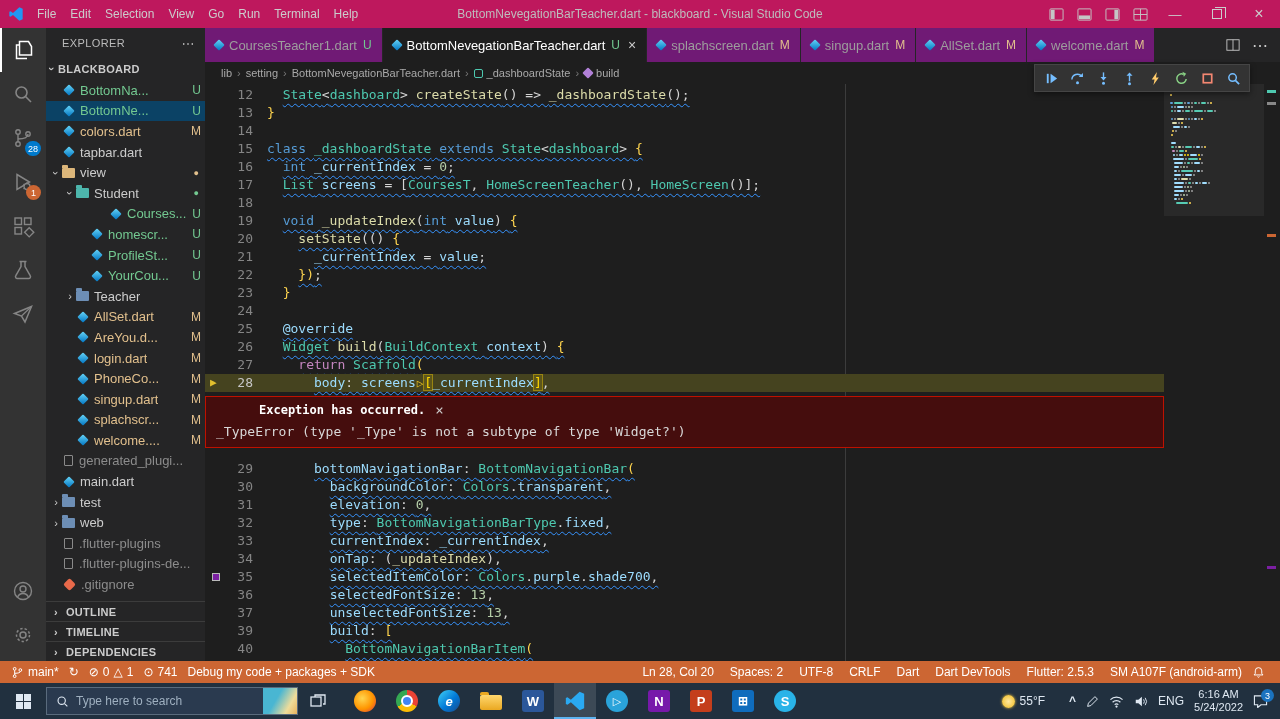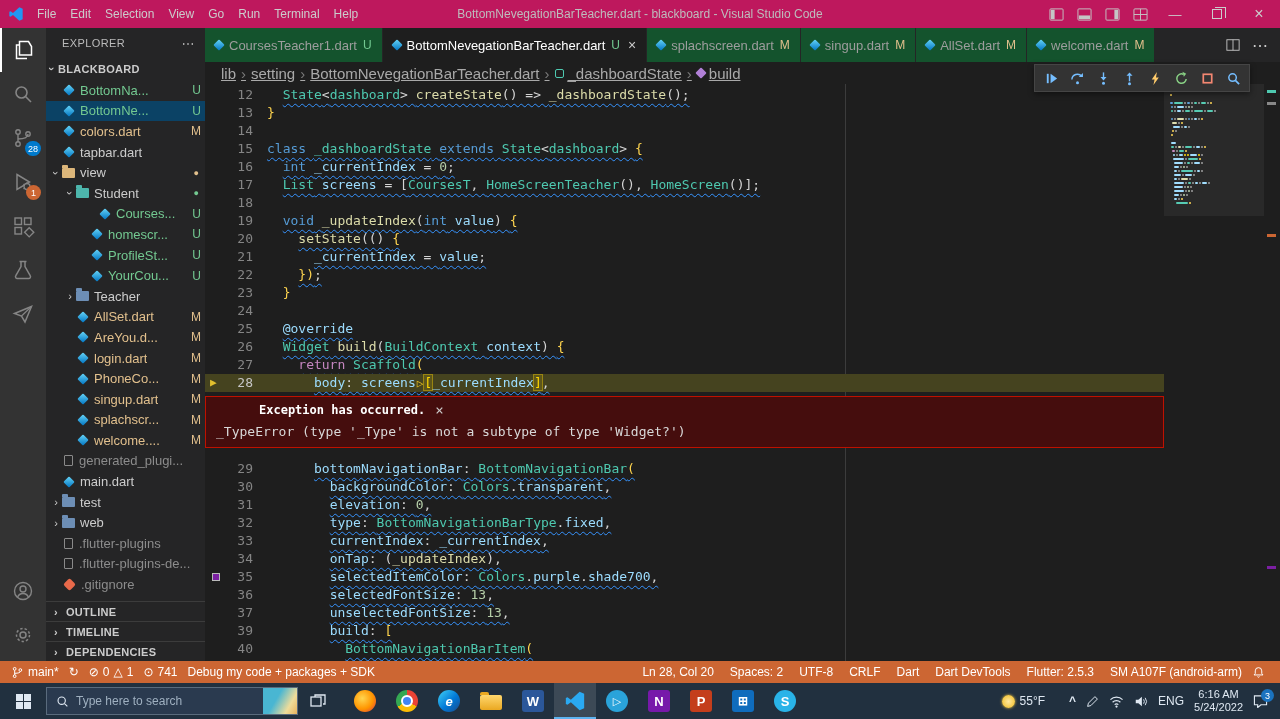--- a/index.html
+++ b/index.html
@@ -55,30 +55,30 @@
   .st-u { color:#73C991; } .st-m { color:#E2C08D; } .st-i { color:#8c8c8c; }
   .tbadge { margin-left:auto; padding-left:4px; font-size:12px; }
   .tdot { margin-left:auto; font-size:9px; padding-right:2px; }
   .sb-sections { flex:none; }
   .sec { height:20px; border-top:1px solid #3c3c3c; display:flex; align-items:center; font-size:11px; font-weight:bold;
     letter-spacing:0.3px; padding-left:4px; gap:4px; cursor:pointer; }
 
   
   .editor-col { flex:1; min-width:0; display:flex; flex-direction:column; background:#1e1e1e; position:relative; }
   .tabbar { height:34px; background:#252526; flex:none; display:flex; align-items:stretch; }
-  .tab { display:flex; align-items:center; gap:6px; padding:0 10px; font-size:13px; background:#14532d;
+  .tab { display:flex; align-items:center; gap:6px; padding:0 10px; font-size:13px; background:#701a75;
     color:#9d9d9d; border-right:1px solid #252526; cursor:pointer; white-space:nowrap; }
   .tab.active { background:#1e1e1e; color:#ffffff; }
   .tab .darticon { margin:0; }
   .git-u { color:#73C991; font-size:12px; } .git-m { color:#E2C08D; font-size:12px; }
   .tab-close { color:#cccccc; font-size:14px; margin-left:2px; }
   .tab-actions { margin-left:auto; display:flex; align-items:center; gap:12px; padding:0 12px; color:#cccccc; }
 
   .breadcrumbs { height:22px; flex:none; display:flex; align-items:center; gap:5px; padding-left:16px;
-    font-size:15px; color:#a9a9a9; white-space:nowrap;text-decoration:underline; }
+    font-size:11px; color:#a9a9a9; white-space:nowrap; }
   .bc-sep { color:#7a7a7a; }
   .bc-ic-class { width:9px; height:9px; border:1.5px solid #4EC9B0; border-radius:2px; display:inline-block; }
   .bc-ic-method { width:8px; height:8px; background:#B180D7; transform:rotate(45deg); border-radius:1px; display:inline-block; }
 
   
   .code-area { flex:1; min-height:0; display:flex; position:relative; }
   .code-scroll { flex:1; min-width:0; position:relative; overflow:hidden; padding-top:2px;
     font-family:"DejaVu Sans Mono", monospace; font-size:13px; line-height:18px; }
   .ruler { position:absolute; top:0; bottom:0; left:640px; width:1px; background:#3c3c3c; }
   .line { display:flex; height:18px; white-space:pre; position:relative; }
@@ -323,21 +323,21 @@
             <span class="fold" style="background: rgb(220, 182, 122);"></span>
             <span class="tlabel">view</span>
             <span class="tdot st-m">●</span>
           </div>
           <div class="tree-row" style="padding-left: 18px;">
             <span class="tchev open">›</span>
             <span class="fold" style="background: rgb(77, 182, 172);"></span>
             <span class="tlabel">Student</span>
             <span class="tdot st-u">●</span>
           </div>
-          <div class="tree-row" style="padding-left: 40px;">
+          <div class="tree-row" style="padding-left: 32px; margin-left: 19px;">
             <span class="tspace"></span>
             <span class="darticon"></span>
             <span class="tlabel st-u">Courses...</span>
             <span class="tbadge st-u">U</span>
           </div>
           <div class="tree-row" style="padding-left: 32px;">
             <span class="tspace"></span>
             <span class="darticon"></span>
             <span class="tlabel st-u">homescr...</span>
             <span class="tbadge st-u">U</span>

